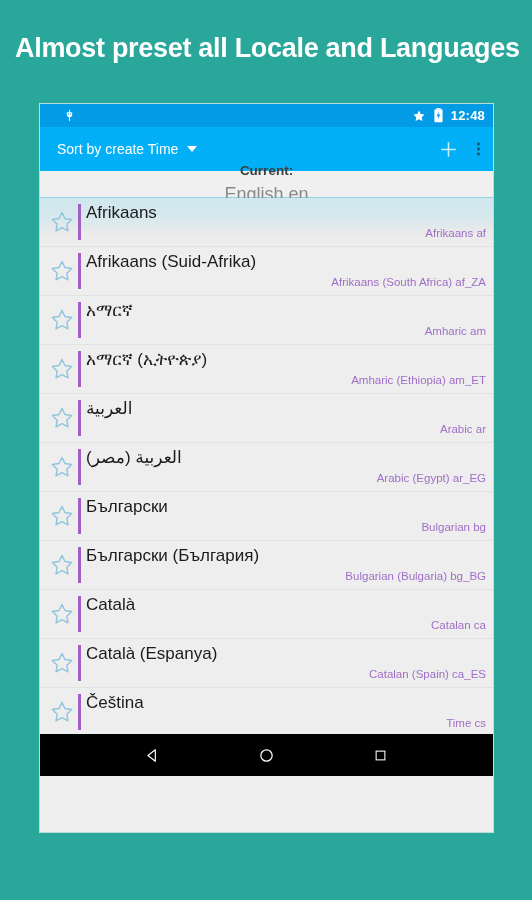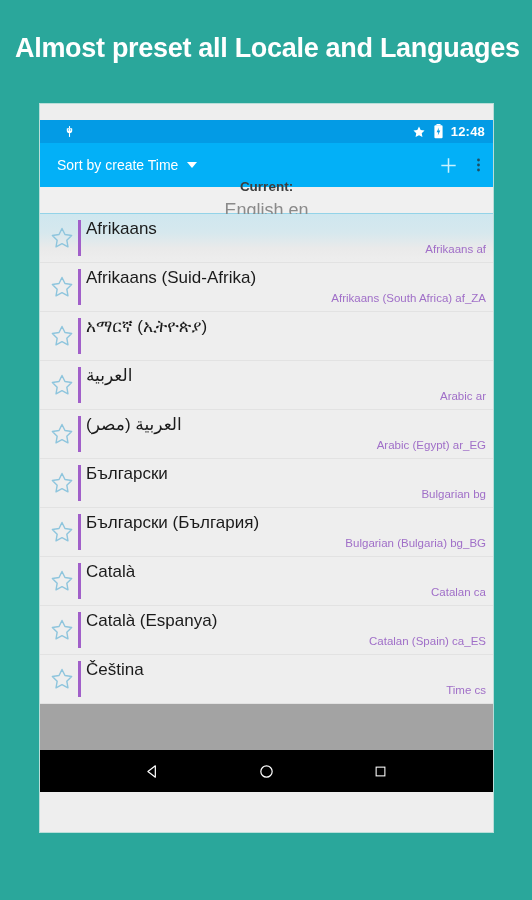--- a/index.html
+++ b/index.html
@@ -47,21 +47,20 @@
 
   
   .status-bar {
     height: 23px;
     background: #039be5;
     display: flex;
     align-items: center;
     padding: 0 8px 0 23px;
     box-sizing: border-box;
     position: relative;
-    margin-top: 16px;
   }
   .status-left {
     display: flex;
     align-items: center;
   }
   .status-right {
     margin-left: auto;
     display: flex;
     align-items: center;
     gap: 7px;
@@ -284,21 +283,30 @@
           </svg></span>
         <span class="accent-bar"></span>
         <span class="native-name">Afrikaans (Suid-Afrika)</span>
         <span class="english-name">Afrikaans (South Africa) af_ZA</span>
       </div>
       <div class="locale-row">
         <span class="star-wrap"><svg width="26" height="26" viewBox="0 0 24 24">
             <path fill="none" stroke="#8ec5dd" stroke-width="1.3" stroke-linejoin="round" d="M12 3.2l2.75 5.6 6.15.9-4.45 4.35 1.05 6.15L12 17.3l-5.5 2.9 1.05-6.15L3.1 9.7l6.15-.9z"></path>
           </svg></span>
         <span class="accent-bar"></span>
+        <span class="native-name">አማርኛ</span>
+        <span class="english-name">Amharic am</span>
+      </div>
+      <div class="locale-row">
+        <span class="star-wrap"><svg width="26" height="26" viewBox="0 0 24 24">
+            <path fill="none" stroke="#8ec5dd" stroke-width="1.3" stroke-linejoin="round" d="M12 3.2l2.75 5.6 6.15.9-4.45 4.35 1.05 6.15L12 17.3l-5.5 2.9 1.05-6.15L3.1 9.7l6.15-.9z"></path>
+          </svg></span>
+        <span class="accent-bar"></span>
         <span class="native-name">አማርኛ (ኢትዮጵያ)</span>
+        <span class="english-name">Amharic (Ethiopia) am_ET</span>
       </div>
       <div class="locale-row">
         <span class="star-wrap"><svg width="26" height="26" viewBox="0 0 24 24">
             <path fill="none" stroke="#8ec5dd" stroke-width="1.3" stroke-linejoin="round" d="M12 3.2l2.75 5.6 6.15.9-4.45 4.35 1.05 6.15L12 17.3l-5.5 2.9 1.05-6.15L3.1 9.7l6.15-.9z"></path>
           </svg></span>
         <span class="accent-bar"></span>
         <span class="native-name">العربية</span>
         <span class="english-name">Arabic ar</span>
       </div>
       <div class="locale-row">

